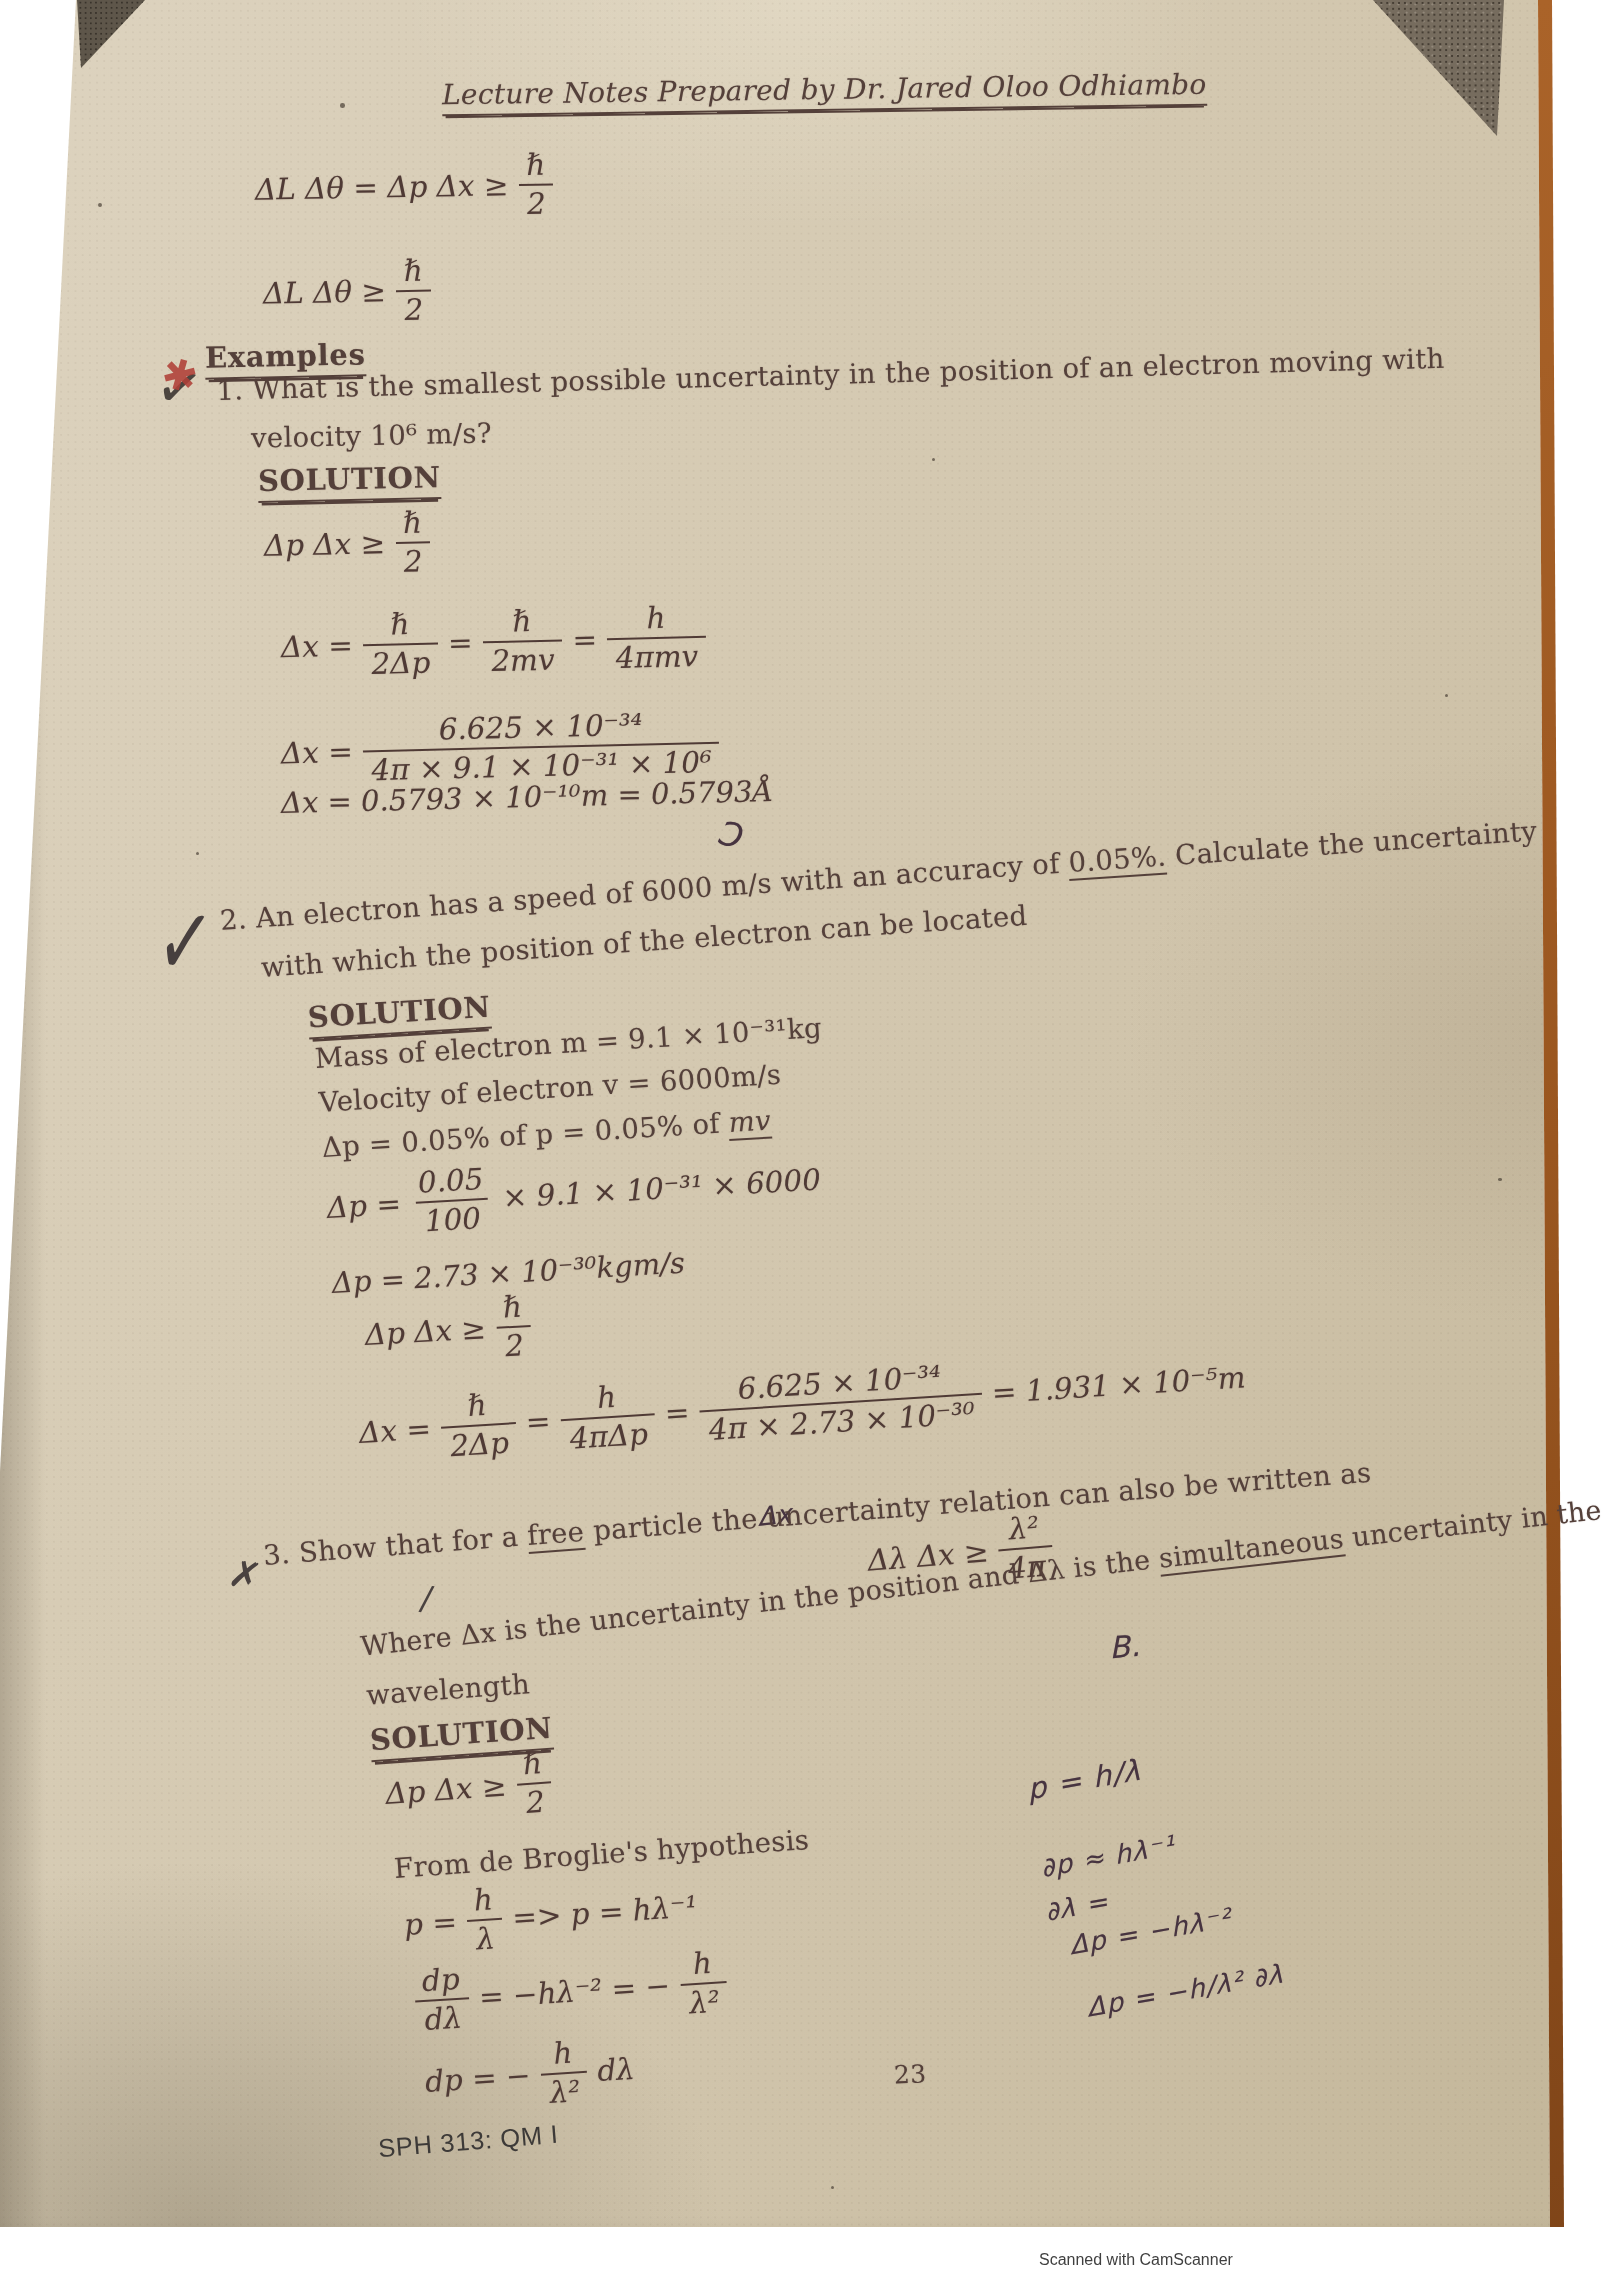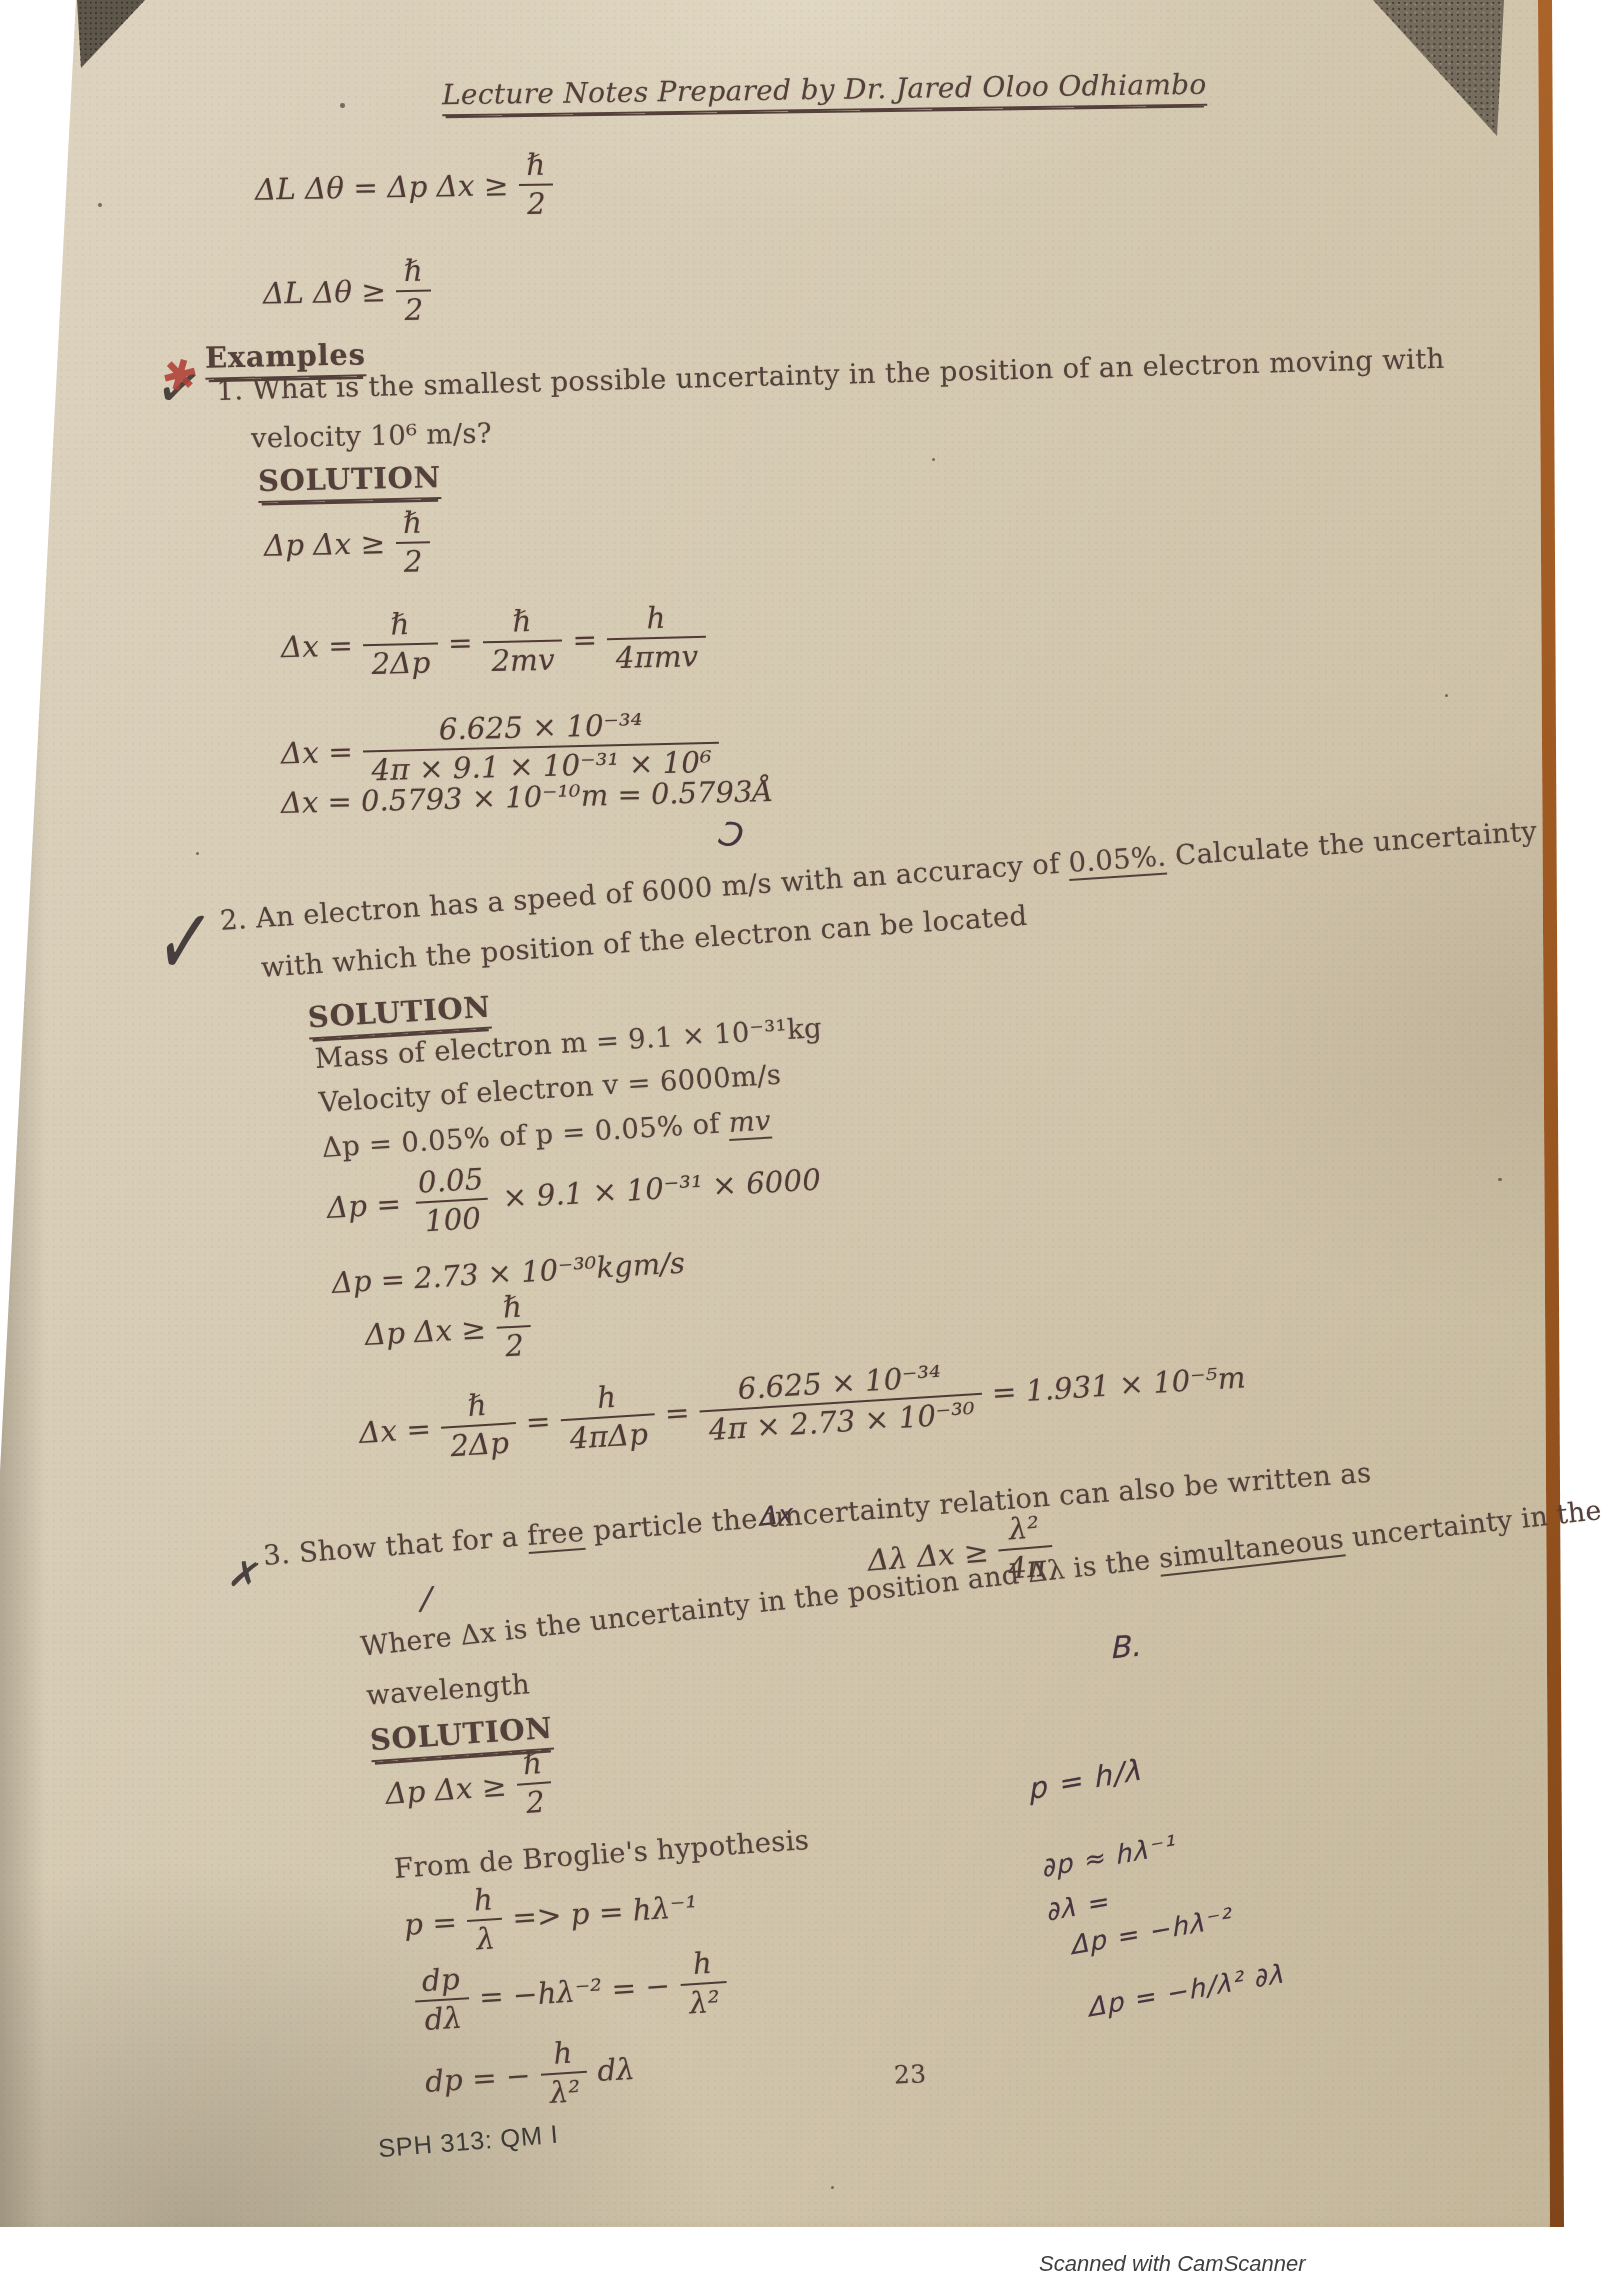--- a/index.html
+++ b/index.html
@@ -235,21 +235,21 @@
     <span>dp = −</span>
     <span class="frac">
       <span class="fn">h</span>
       <span class="fd">λ²</span>
     </span>
     <span>dλ</span>
   </div>
 
   <div class="prose" style="left:894px;top:2060px;font-size:25px;transform:rotate(-2deg);">23</div>
   <div class="footer-sans" style="left:378px;top:2127px;font-size:25.5px;color:#3d3a38;transform:rotate(-4.6deg);letter-spacing:0.7px;">SPH 313: QM I</div>
-  <div class="footer-sans" style="left:1039px;top:2251px;font-size:22px;color:#3f3f3f;font-style:italic;">Scanned with CamScanner</div>
+  <div class="footer-sans" style="left:1039px;top:2251px;font-size:16px;color:#3f3f3f;">Scanned with CamScanner</div>
 
   <div class="mark" style="left:156px;top:355px;font-size:56px;color:#4c453f;transform:rotate(10deg);">✓</div>
   <div class="mark" style="left:162px;top:351px;font-size:42px;color:#b04038;opacity:.88;transform:rotate(16deg);">✱</div>
   <div class="mark" style="left:164px;top:883px;font-size:65px;color:#473f3e;transform:rotate(6deg) scaleY(1.5);transform-origin:left top;">✓</div>
   <div class="mark" style="left:229px;top:1553px;font-size:38px;color:#4a4240;transform:rotate(12deg);">✗</div>
   <div class="mark" style="left:421px;top:1578px;font-size:34px;color:#4a4240;transform:rotate(10deg);">∕</div>
   <div class="hw" style="left:1112px;top:1629px;font-size:30px;transform:rotate(-5deg) skewX(-5deg);">B.</div>
 
   <div class="hw" style="left:1029px;top:1762px;font-size:29px;transform:rotate(-10deg) skewX(-8deg);letter-spacing:1.3px;">p = h/λ</div>
   <div class="hw" style="left:1042px;top:1841px;font-size:26px;transform:rotate(-10deg) skewX(-8deg);letter-spacing:1.3px;">∂p ≈ hλ⁻¹</div>

